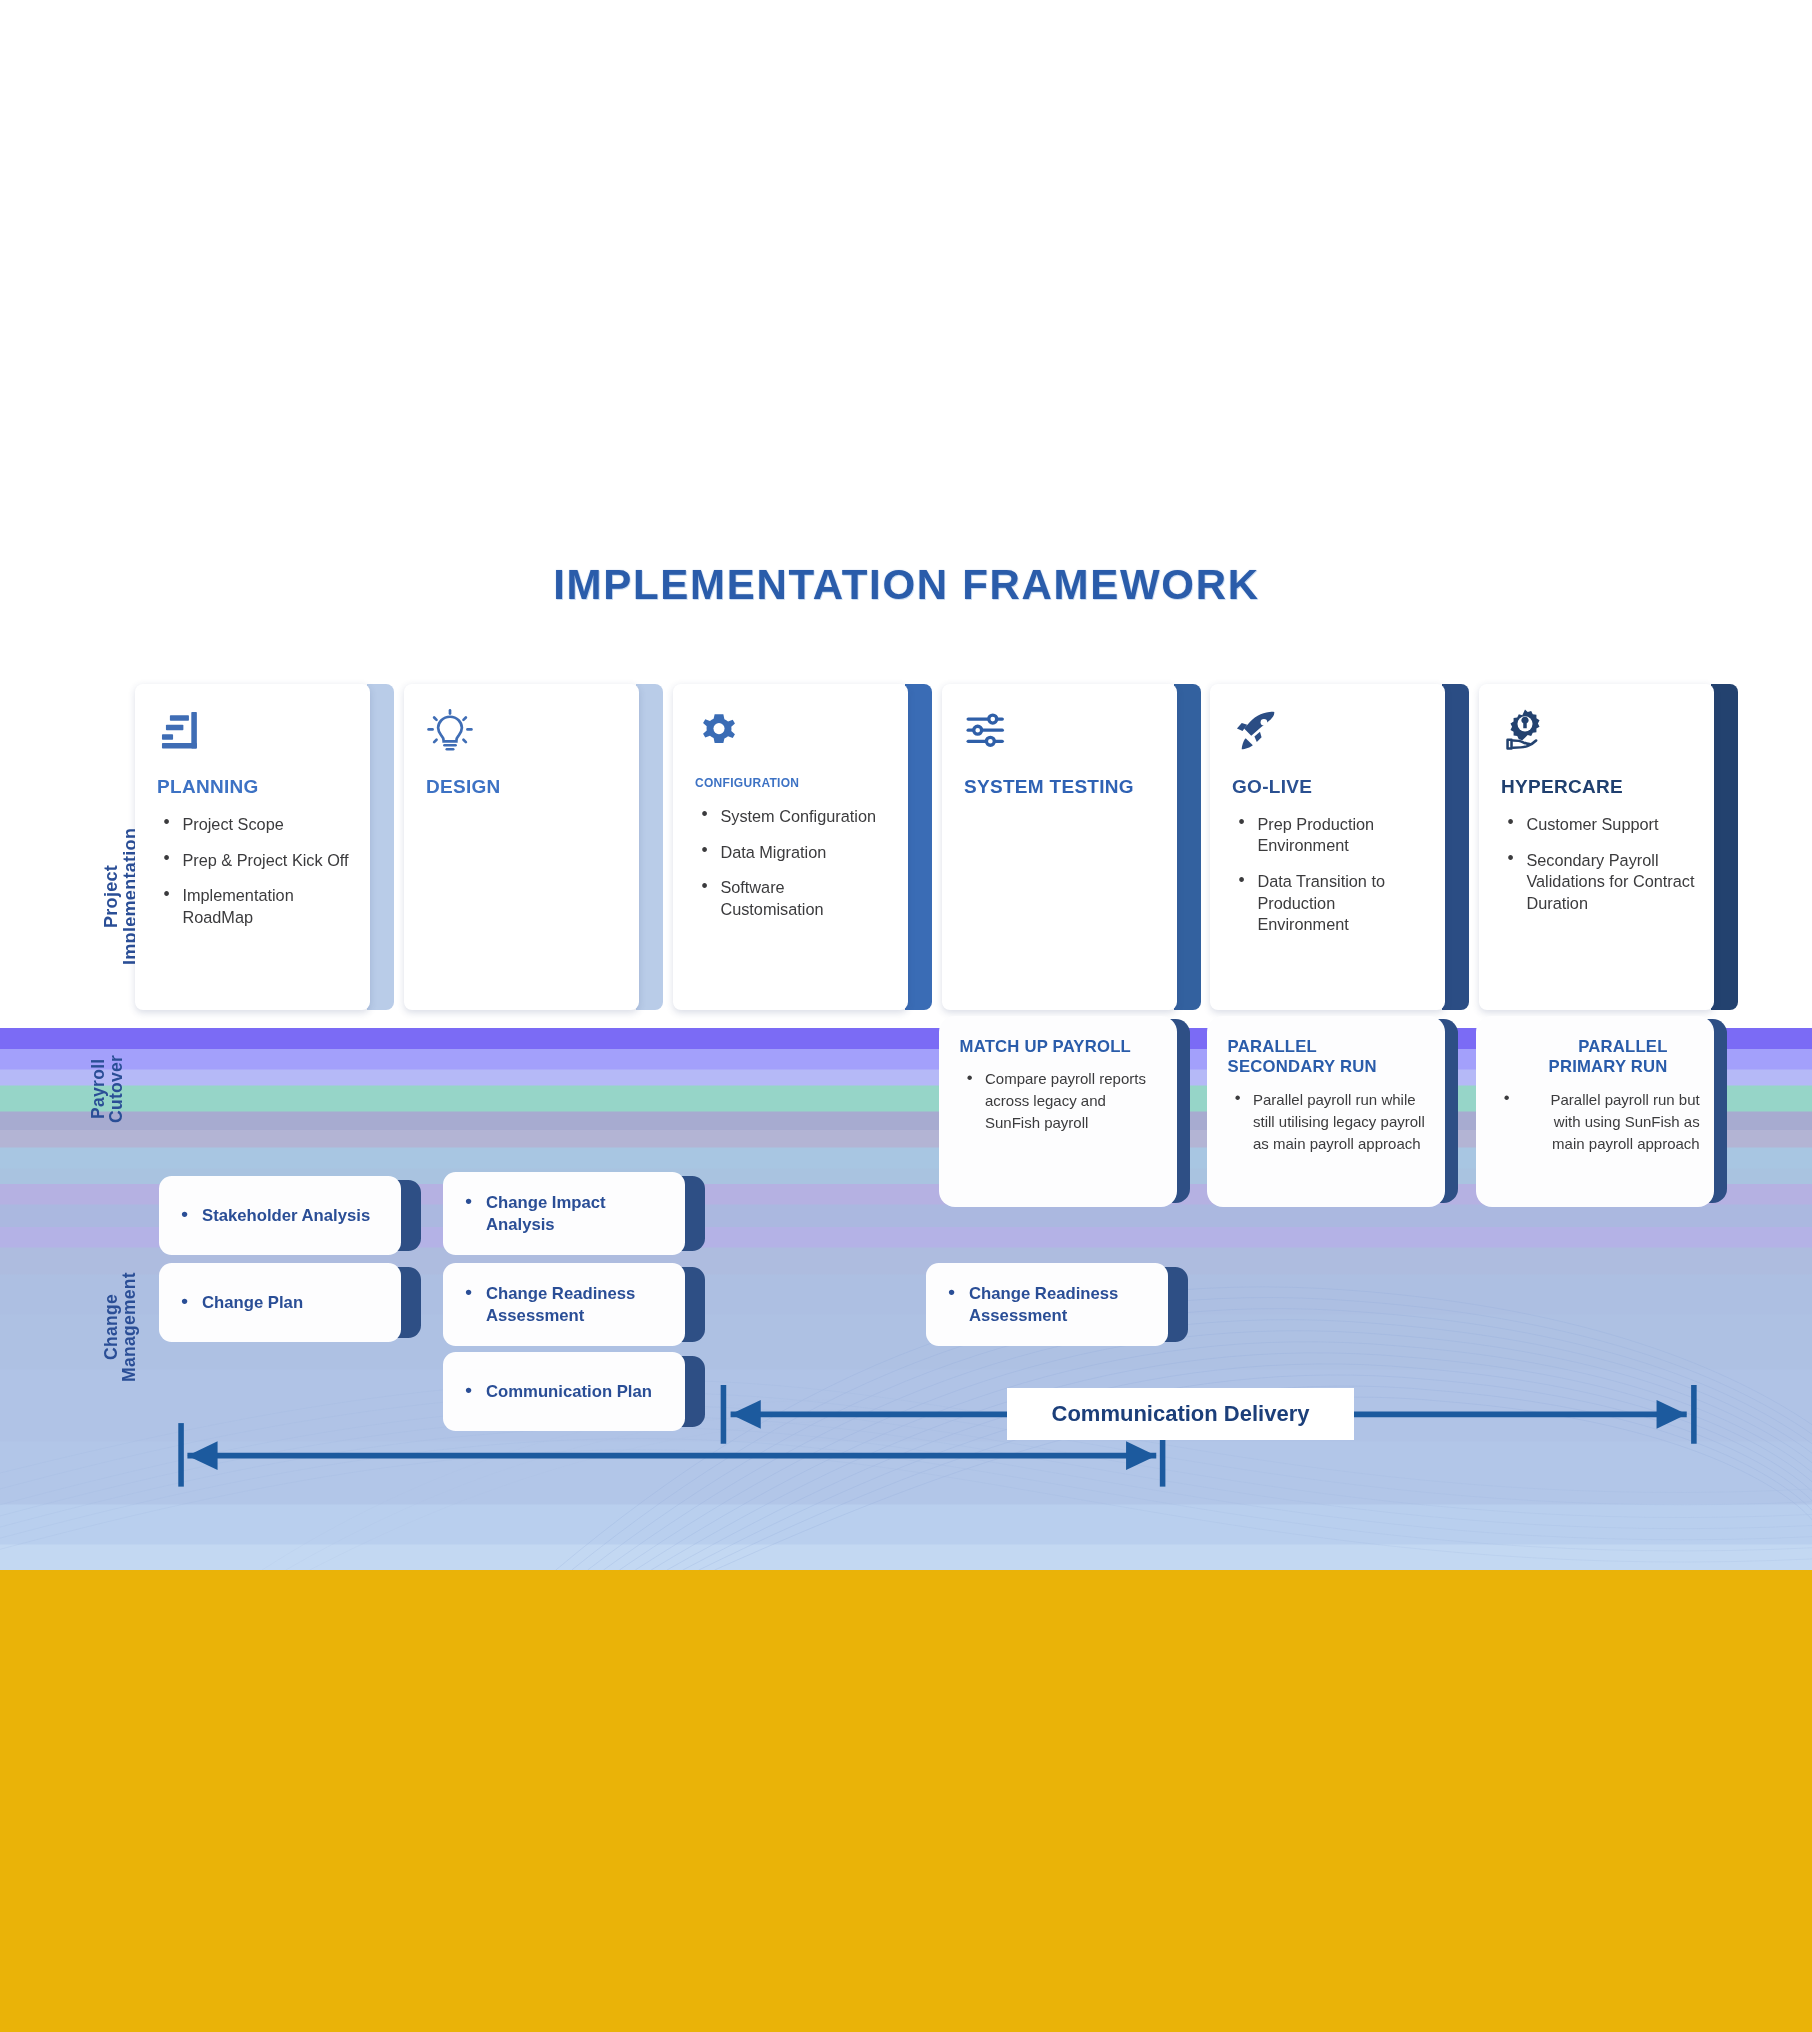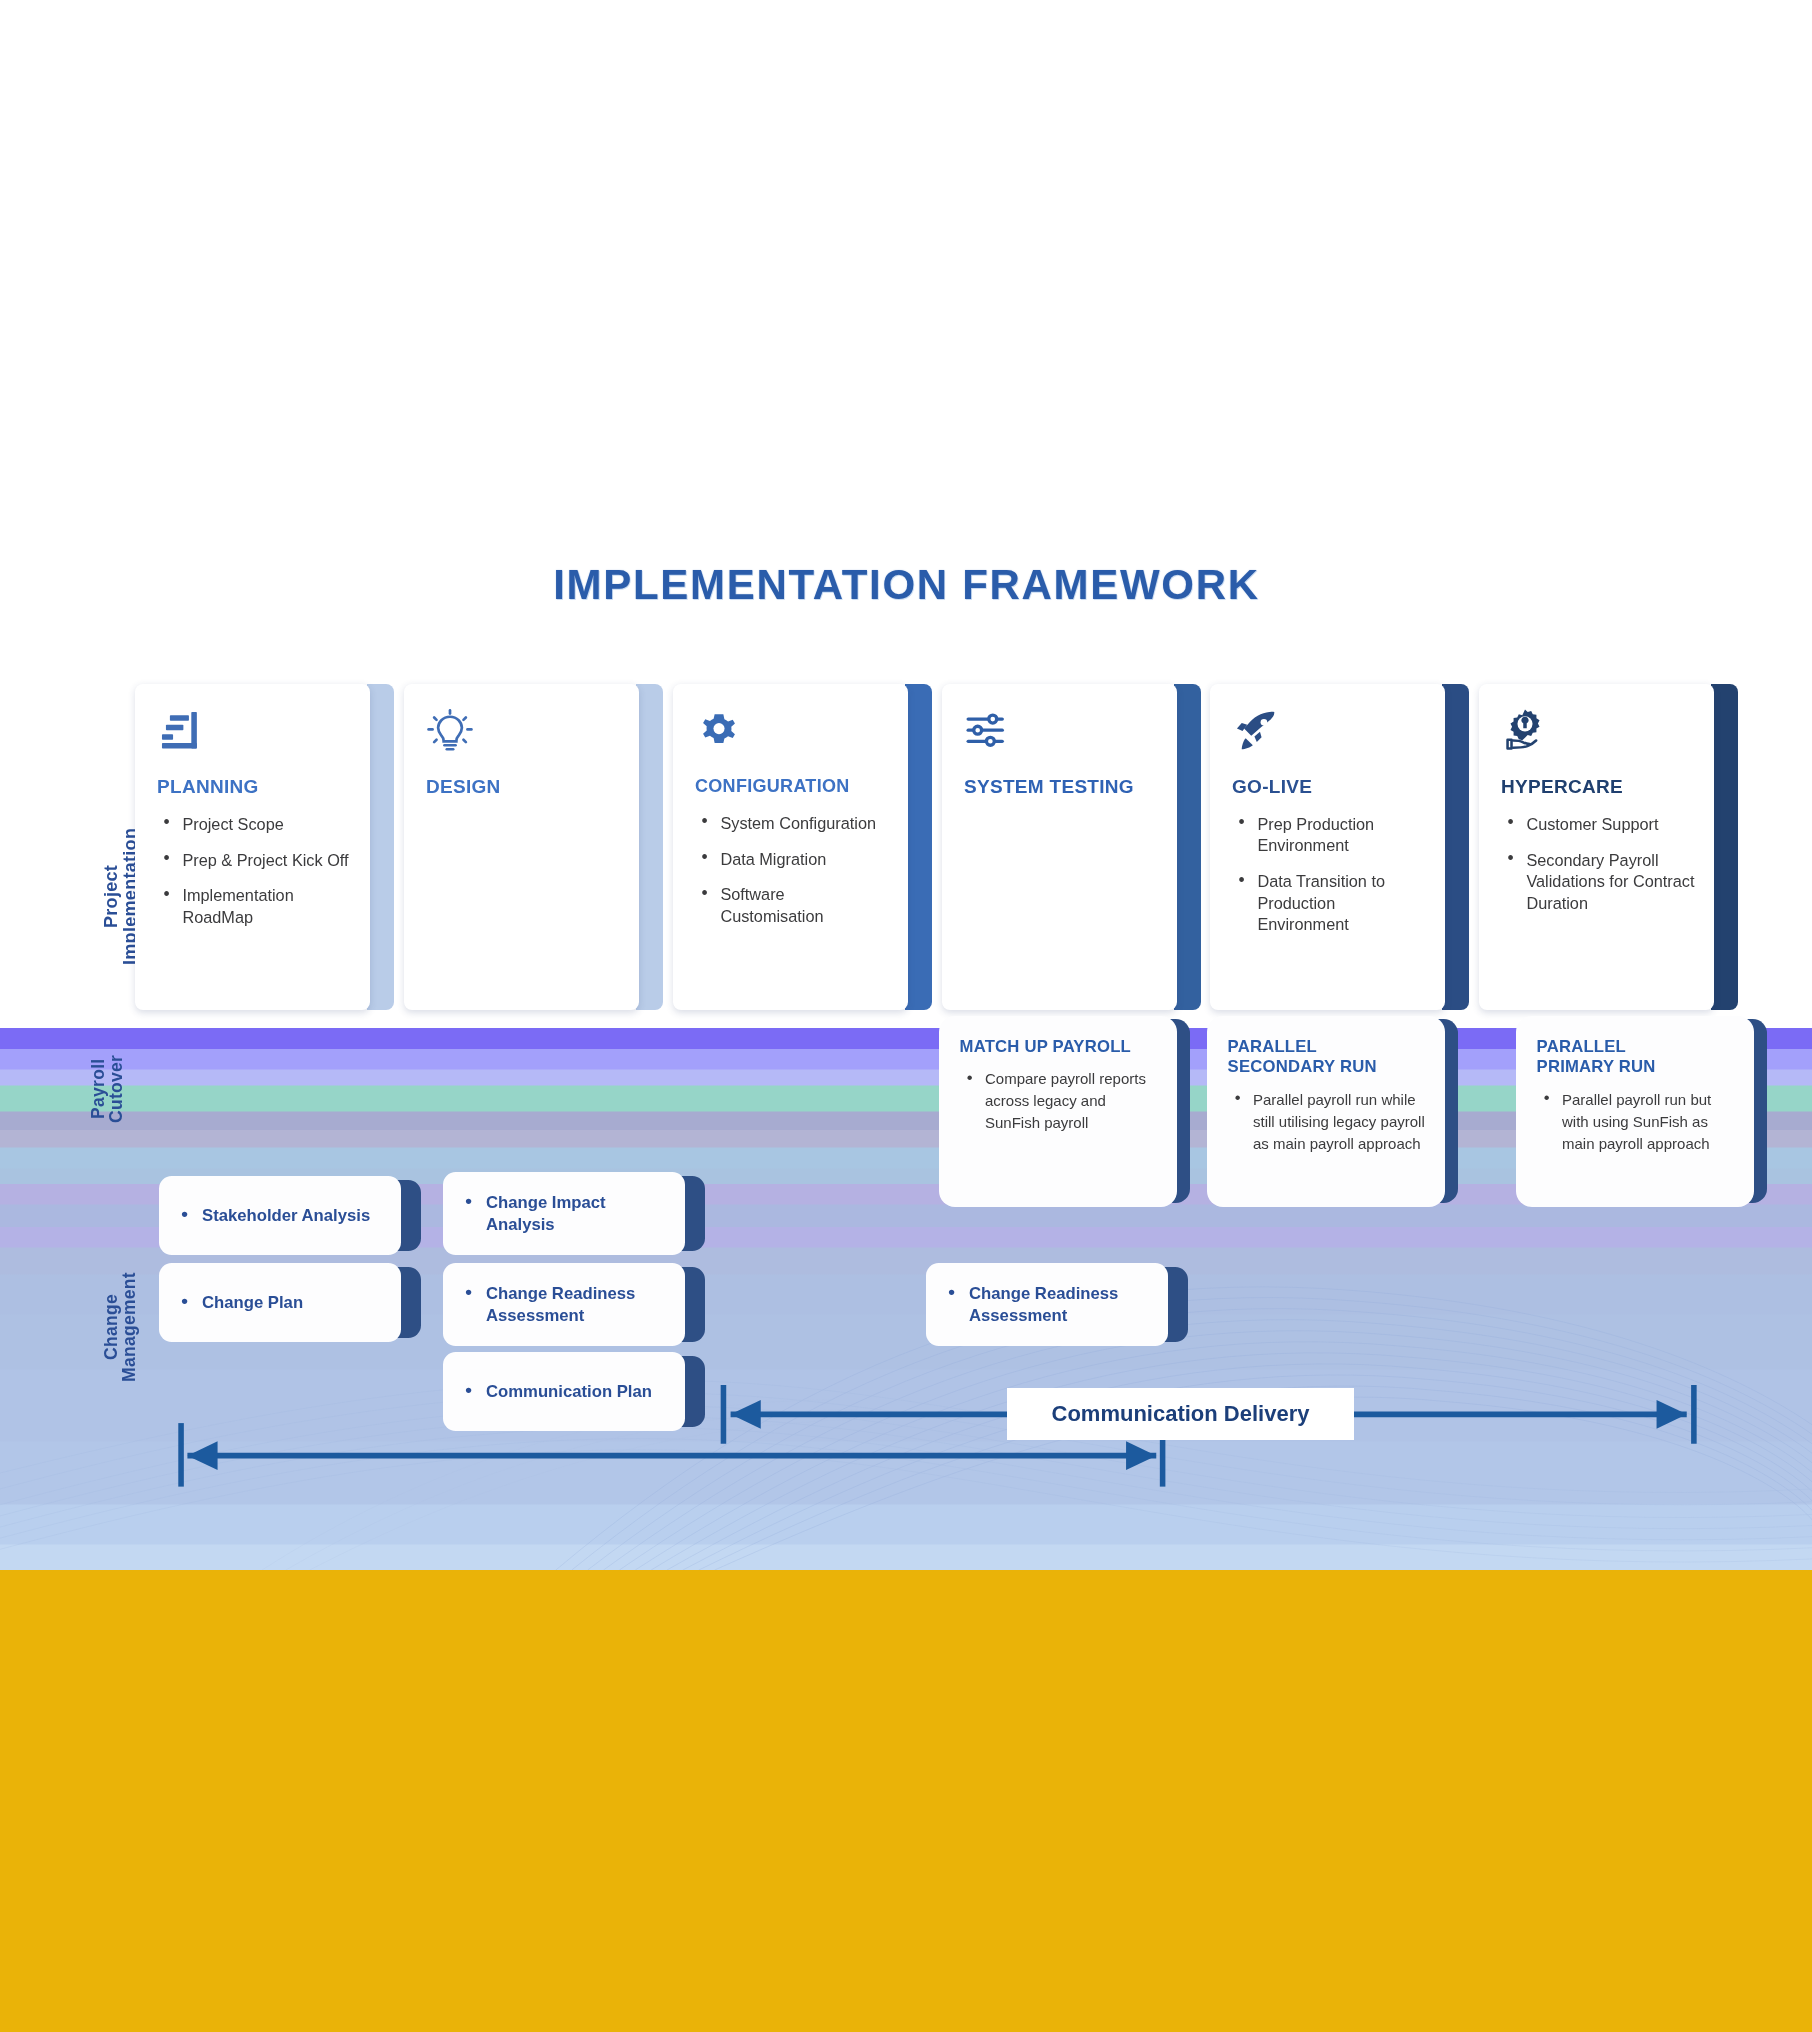--- a/index.html
+++ b/index.html
@@ -349,21 +349,21 @@
     </div>
   </div>
 
   <div class="stage-card" style="left:673px;">
     <div class="tab" style="background:#3a6cb5;"></div>
     <div class="body">
       <svg class="stage-icon" viewBox="0 0 60 58">
         <path fill="#3a6cb5" d="M30,8 l5.5,0 1.3,6.2 a17,17 0 0 1 4.6,2.7 l5.9,-2.2 2.8,4.8 -4.6,4.1 a17,17 0 0 1 0,5.3 l4.6,4.1 -2.8,4.8 -5.9,-2.2 a17,17 0 0 1 -4.6,2.7 L35.5,44 l-5.5,0 -5.5,0 -1.3,-6.2 a17,17 0 0 1 -4.6,-2.7 l-5.9,2.2 -2.8,-4.8 4.6,-4.1 a17,17 0 0 1 0,-5.3 l-4.6,-4.1 2.8,-4.8 5.9,2.2 a17,17 0 0 1 4.6,-2.7 L24.5,8 Z"></path>
         <circle cx="30" cy="26" r="7" fill="#ffffff"></circle>
       </svg>
-      <div class="stage-title" style="color:#3d72c4; font-size:18px;">CONFIGURATION</div>
+      <div class="stage-title" style="color:#3d72c4; font-size:12px;">CONFIGURATION</div>
       <ul class="stage-list">
         <li>System Configuration</li>
         <li>Data Migration</li>
         <li>Software Customisation</li>
       </ul>
     </div>
   </div>
 
   <div class="stage-card" style="left:942px;">
     <div class="tab" style="background:#33619f;"></div>
@@ -438,21 +438,21 @@
   <div class="pay-card" style="left:1199px;">
     <div class="shadowtab"></div>
     <div class="body">
       <div class="pay-title" style="width:151px;">PARALLEL SECONDARY RUN</div>
       <ul class="pay-list">
         <li>Parallel payroll run while still utilising legacy payroll as main payroll approach</li>
       </ul>
     </div>
   </div>
 
-  <div class="pay-card" style="left:1508px;">
+  <div class="pay-card" style="left:1468px;text-align:right;">
     <div class="shadowtab"></div>
     <div class="body">
       <div class="pay-title" style="width:171px;">PARALLEL PRIMARY RUN</div>
       <ul class="pay-list">
         <li>Parallel payroll run but with using SunFish  as main payroll approach</li>
       </ul>
     </div>
   </div>
 
   <div class="cm-pill" style="left:159px; top:1176px; width:262px; height:79px;">

